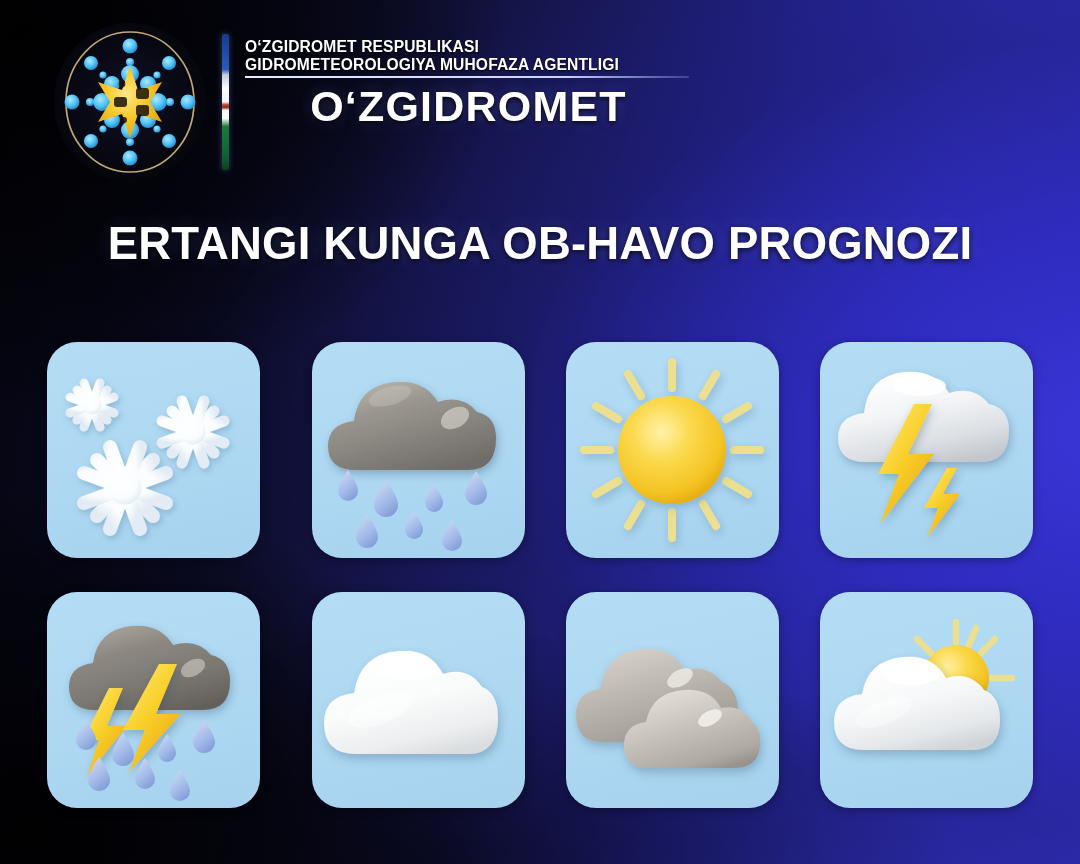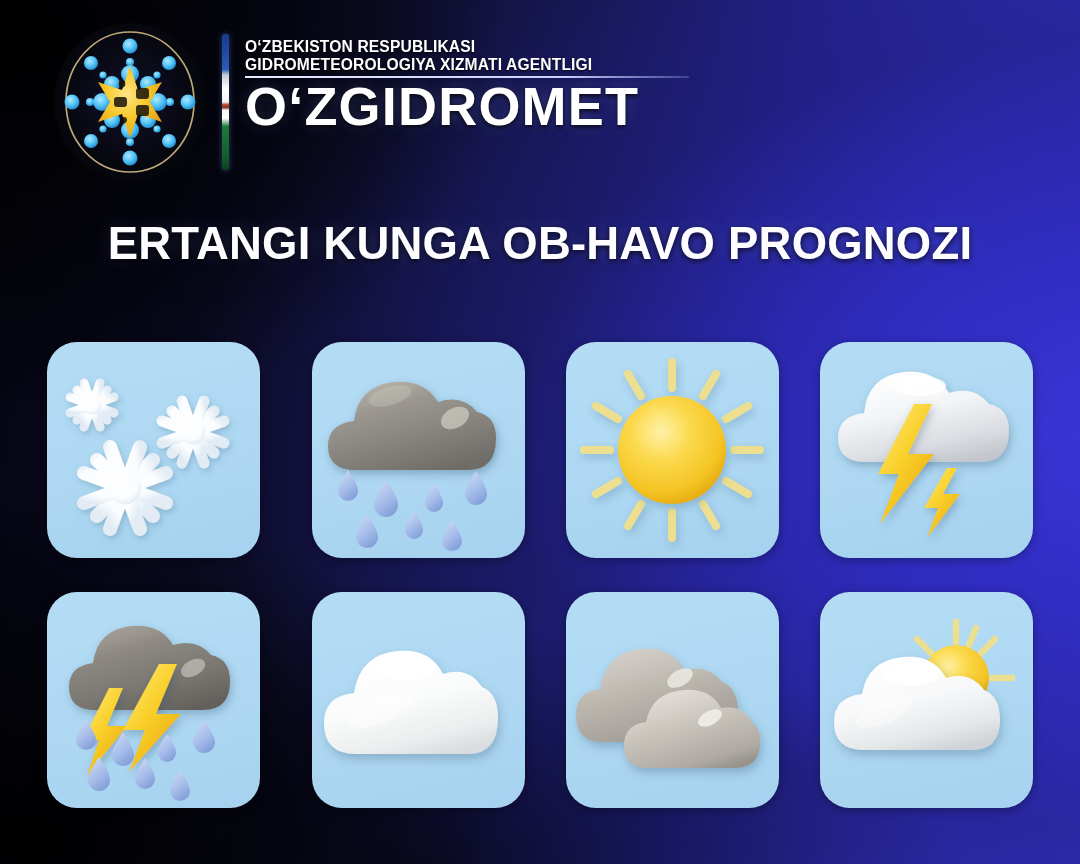--- a/index.html
+++ b/index.html
@@ -41,23 +41,24 @@
   }
   #orgtext { margin-left:16px; margin-top:16px; flex:1 1 auto; }
   .orgline {
     color:#ffffff; font-weight:bold; font-size:15.6px; line-height:17.6px;
     letter-spacing:0.15px; white-space:nowrap;
     text-shadow:0 1px 2px rgba(0,0,0,0.85);
   }
   #orgrule { height:2px; width:444px; margin-top:3px;
     background:linear-gradient(90deg,#e8ecff 0%, #c9d2ff 72%, rgba(160,175,255,0.25) 100%); }
   #brand {
-    color:#ffffff; font-weight:bold; font-size:54px; line-height:52px;
+    color:#ffffff; font-weight:bold; font-size:43px; line-height:52px;
     letter-spacing:1.2px; margin-top:2px; white-space:nowrap;
     text-shadow:0 2px 5px rgba(0,0,0,0.85), 0 0 14px rgba(140,170,255,0.25);
+    text-align:center;
   }
 
   
   #title {
     position:absolute; left:0; top:219px; width:1080px; text-align:center;
     color:#fdfdff; font-weight:bold; font-size:45.5px; line-height:50px;
     letter-spacing:0.2px; white-space:nowrap;
     text-shadow:0 2px 6px rgba(0,0,0,0.8), 0 0 18px rgba(150,175,255,0.2);
   }
 
@@ -142,22 +143,22 @@
         <rect x="62" y="75" width="13" height="10" rx="3"></rect>
         <circle cx="70" cy="62" r="3.4"></circle>
         <circle cx="72" cy="98" r="3"></circle>
       </g>
     </svg>
   </div>
 
   <div id="flagbar"></div>
 
   <div id="orgtext">
-    <div class="orgline">O‘ZBEKISTON RESPUBLIKASI</div>
-    <div class="orgline">GIDROMETEOROLOGIYA XIZMATI AGENTLIGI</div>
+    <div class="orgline">O‘ZGIDROMET RESPUBLIKASI</div>
+    <div class="orgline">GIDROMETEOROLOGIYA MUHOFAZA AGENTLIGI</div>
     <div id="orgrule"></div>
     <div id="brand">O‘ZGIDROMET</div>
   </div>
 </div>
 
 <div id="title">ERTANGI KUNGA OB-HAVO PROGNOZI</div>
 
 <div id="grid">
 
   <div class="tile r0 c0">

